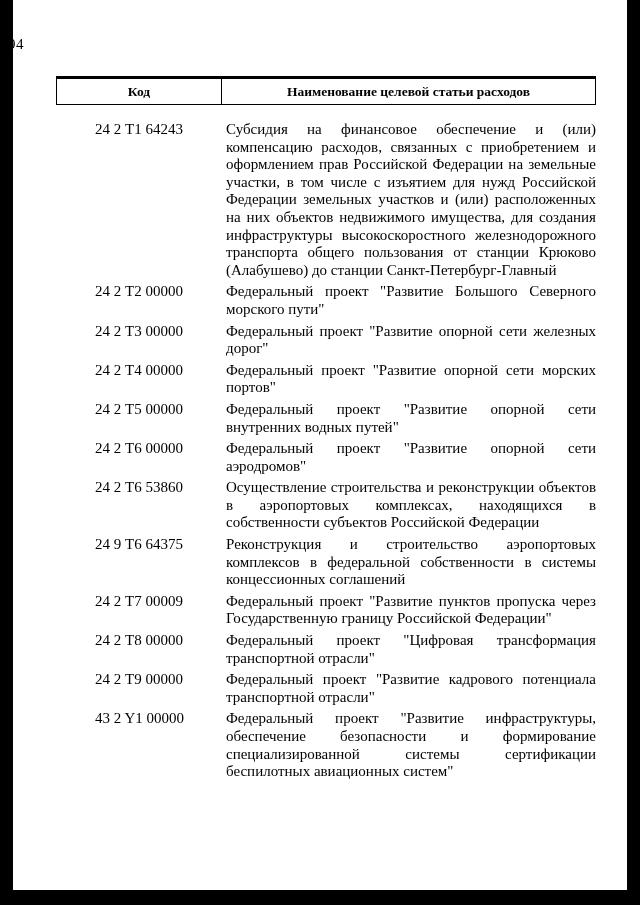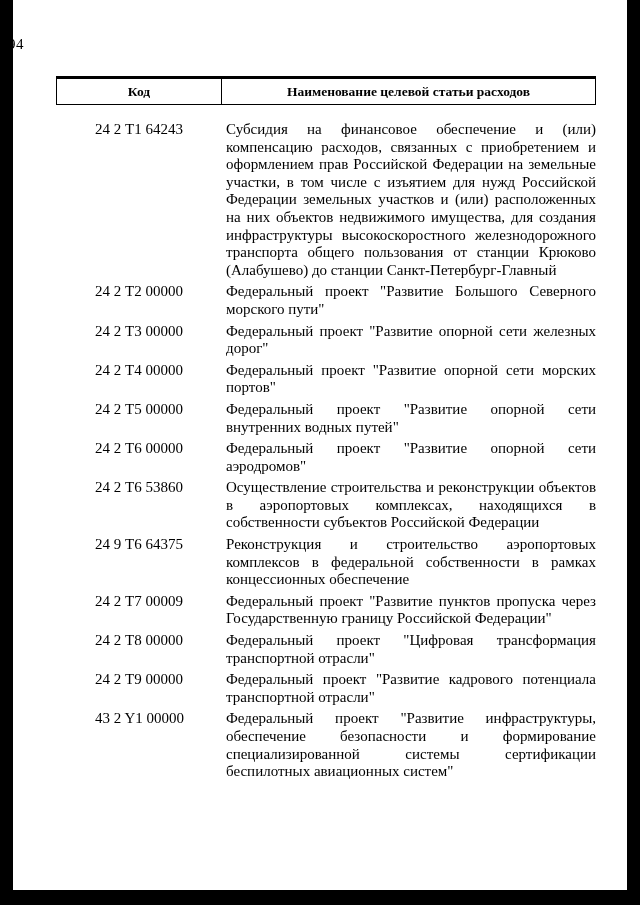--- a/index.html
+++ b/index.html
@@ -125,21 +125,21 @@
     <div class="td td-name">Федеральный проект "Развитие опорной сети аэродромов"</div>
   </div>
 
   <div class="tr">
     <div class="td td-code">24 2 Т6 53860</div>
     <div class="td td-name">Осуществление строительства и реконструкции объектов в аэропортовых комплексах, находящихся в собственности субъектов Российской Федерации</div>
   </div>
 
   <div class="tr">
     <div class="td td-code">24 9 Т6 64375</div>
-    <div class="td td-name">Реконструкция и строительство аэропортовых комплексов в федеральной собственности в рамках концессионных обеспечение</div>
+    <div class="td td-name">Реконструкция и строительство аэропортовых комплексов в федеральной собственности в системы концессионных соглашений</div>
   </div>
 
   <div class="tr">
     <div class="td td-code">24 2 Т7 00009</div>
     <div class="td td-name">Федеральный проект "Развитие пунктов пропуска через Государственную границу Российской Федерации"</div>
   </div>
 
   <div class="tr">
     <div class="td td-code">24 2 Т8 00000</div>
     <div class="td td-name">Федеральный проект "Цифровая трансформация транспортной отрасли"</div>

